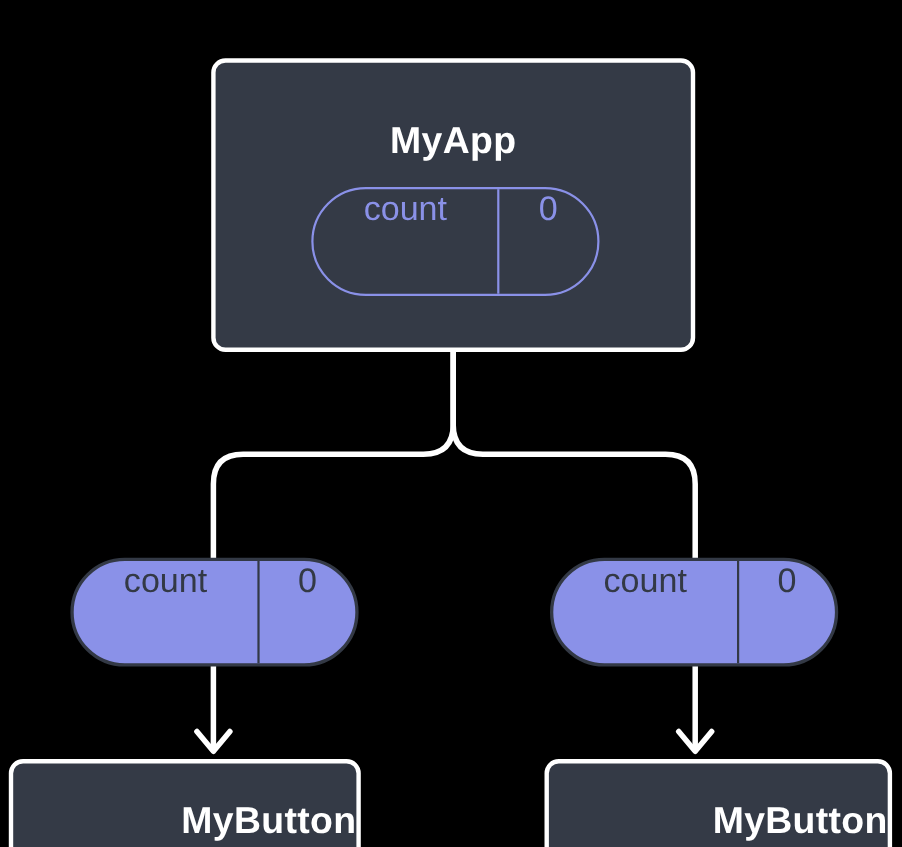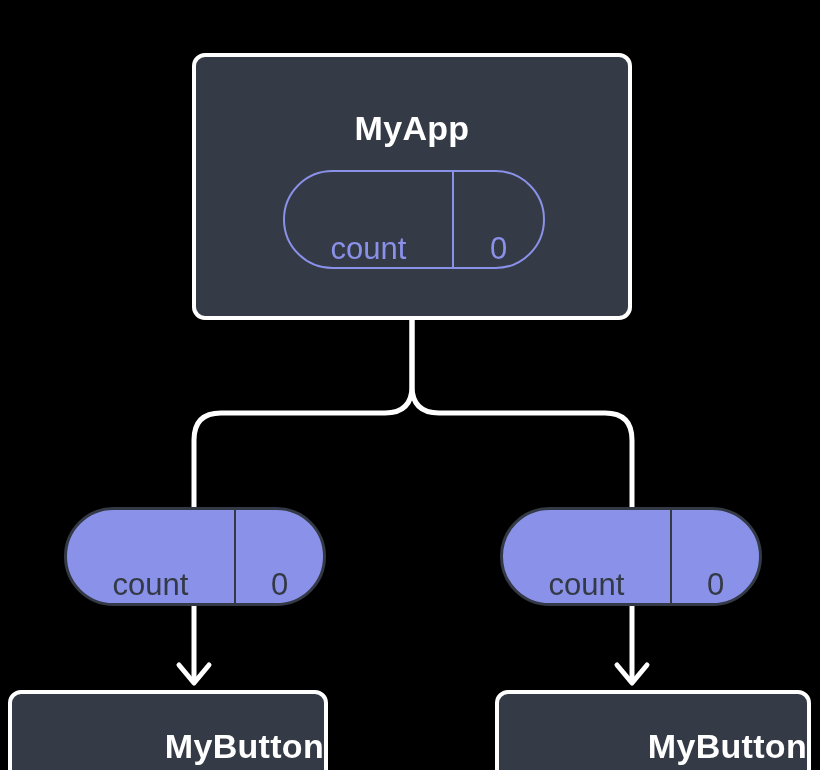--- a/index.html
+++ b/index.html
@@ -49,21 +49,21 @@
     letter-spacing: 0.3px;
   }
   .app-node .node-title {
     position: absolute;
     left: 0; right: 0;
     top: 52px;
   }
   .pill {
     position: absolute;
     display: flex;
-    align-items: flex-end;
+    align-items: flex-start;
     border-radius: 60px;
     box-sizing: border-box;
     width: 262px;
     height: 99px;
     z-index: 2;
     font-size: 31px;
     font-weight: 500;
   }
   .pill-outline {
     left: 87px; top: 113px;

